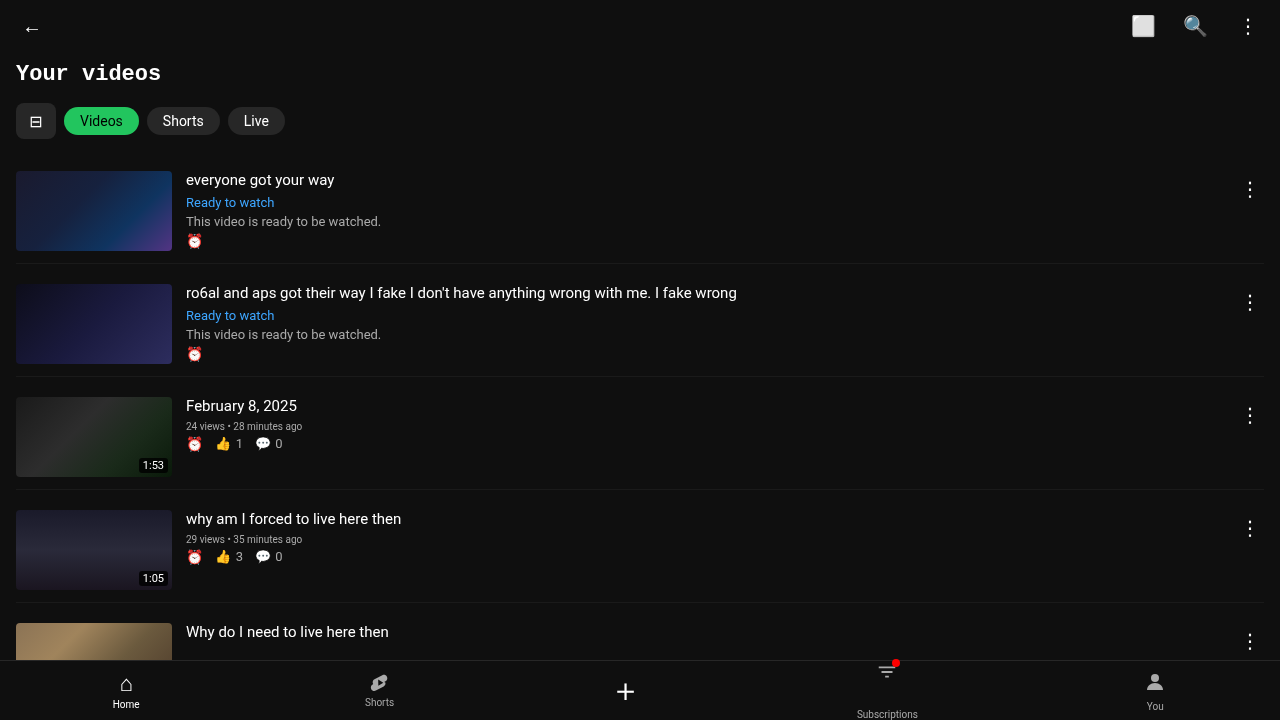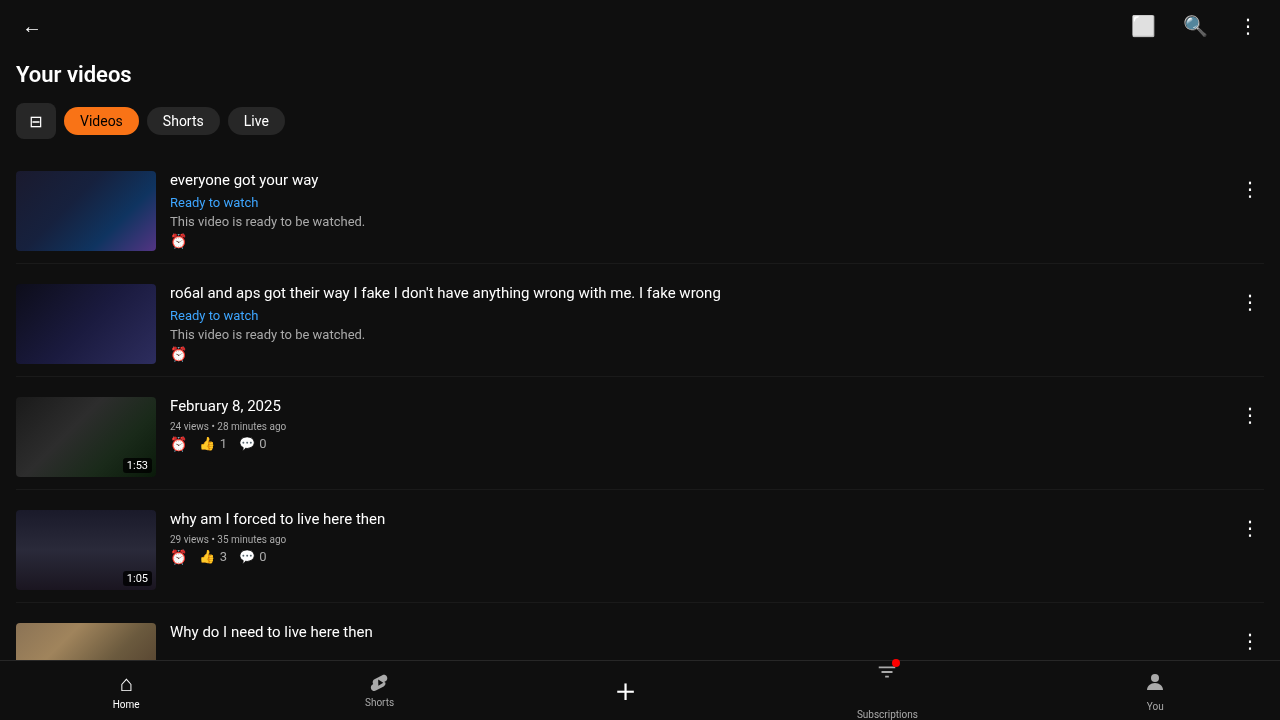--- a/index.html
+++ b/index.html
@@ -38,20 +38,21 @@
       top: 52px; left: 0; right: 0; bottom: 60px;
       overflow-y: auto;
       padding: 10px 16px;
     }
 
     .page-title {
       font-size: 22px;
       font-weight: 600;
       color: #fff;
       margin-bottom: 16px;
+      font-family: Liberation Mono, monospace;
     }
 
     
     .filter-bar {
       display: flex;
       align-items: center;
       gap: 8px;
       margin-bottom: 20px;
     }
     .filter-icon-btn {
@@ -68,40 +69,40 @@
       background: #272727;
       border: none;
       color: #fff;
       border-radius: 20px;
       padding: 6px 16px;
       font-size: 14px;
       cursor: pointer;
       font-family: inherit;
     }
     .filter-tab.active {
-      background: #f97316;
+      background: #22c55e;
       color: #000;
     }
 
     
     .video-list { display: flex; flex-direction: column; gap: 8px; }
 
     .video-item {
       display: flex;
       align-items: flex-start;
       padding: 12px 0;
       border-bottom: 1px solid #1a1a1a;
       position: relative;
     }
     .video-item:last-child { border-bottom: none; }
 
     .thumbnail-wrap {
       position: relative;
       flex-shrink: 0;
-      width: 140px;
+      width: 156px;
       height: 80px;
       background: #333;
       border-radius: 4px;
       overflow: hidden;
       margin-right: 14px;
       text-decoration: underline;
     }
     .thumbnail-wrap .duration {
       position: absolute;
       bottom: 4px; right: 4px;

